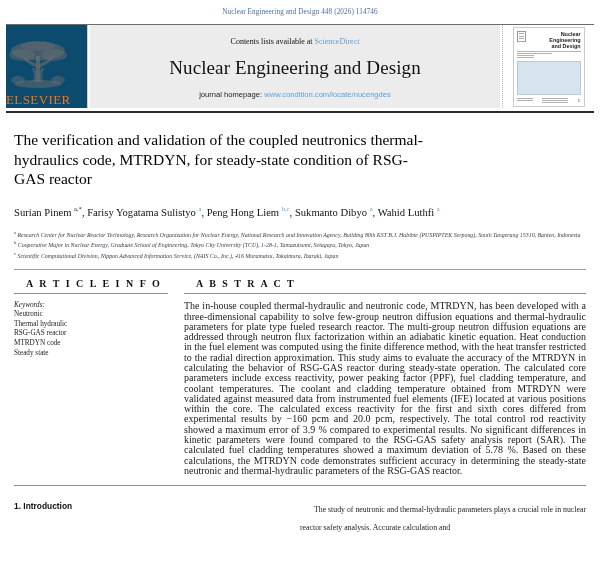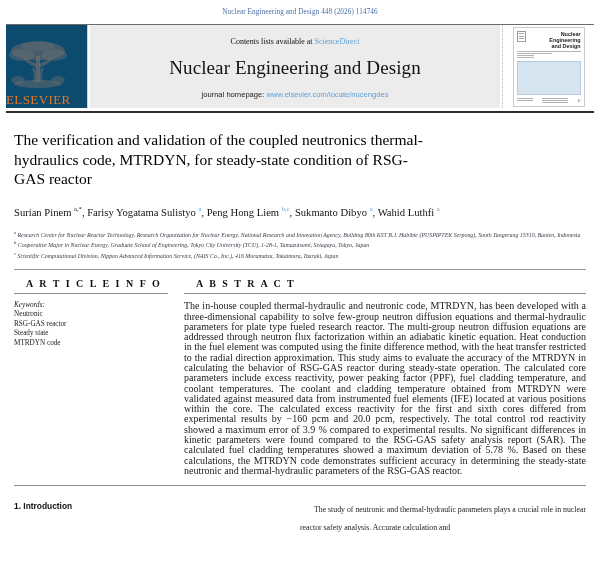--- a/index.html
+++ b/index.html
@@ -250,21 +250,21 @@
       </svg>
       <div class="elsevier-word">ELSEVIER</div>
     </div>
 
     <div class="journal-cell">
       <div class="contents-line">
         <span>Contents lists available at </span><span class="sd-link">ScienceDirect</span>
       </div>
       <div class="journal-title">Nuclear Engineering and Design</div>
       <div class="homepage-line">
-        <span>journal homepage: </span><span class="hp-link">www.elsevier.com/locate/nucengdes</span>
+        <span>journal homepage: </span><span class="hp-link">www.condition.com/locate/nucengdes</span>
       </div>
     </div>
 
     <div class="cover-cell">
       <div class="cover-thumb">
         <div class="cv-toprow">
           <div class="cv-badge">
               <i></i>
               <i></i>
               <i></i>
@@ -312,23 +312,24 @@
 
     <div class="section-rule"></div>
 
     <div class="cols">
       <div class="col-info">
         <div class="col-head">A R T I C L E  I N F O</div>
         <div class="head-rule"></div>
         <div class="kw-label">Keywords:</div>
         <div class="kw">
             <div>Neutronic</div>
+            <div>Thermal hydraulic</div>
             <div>RSG-GAS reactor</div>
+            <div>MTRDYN code</div>
             <div>Steady state</div>
-            <div>MTRDYN code</div>
           </div>
       </div>
 
       <div class="col-abs">
         <div class="col-head">A B S T R A C T</div>
         <div class="head-rule"></div>
         <div class="abstract-text">The in-house coupled thermal-hydraulic and neutronic code, MTRDYN, has been developed with a three-dimensional capability to solve few-group neutron diffusion equations and thermal-hydraulic parameters for plate type fueled research reactor. The multi-group neutron diffusion equations are addressed through neutron flux factorization within an adiabatic kinetic equation. Heat conduction in the fuel element was computed using the finite difference method, with the heat transfer restricted to the radial direction approximation. This study aims to evaluate the accuracy of the MTRDYN in calculating the behavior of RSG-GAS reactor during steady-state operation. The calculated core parameters include excess reactivity, power peaking factor (PPF), fuel cladding temperature, and coolant temperatures. The coolant and cladding temperature obtained from MTRDYN were validated against measured data from instrumented fuel elements (IFE) located at various positions within the core. The calculated excess reactivity for the first and sixth cores differed from experimental results by −160 pcm and 20.0 pcm, respectively. The total control rod reactivity showed a maximum error of 3.9 % compared to experimental results. No significant differences in kinetic parameters were found compared to the RSG-GAS safety analysis report (SAR). The calculated fuel cladding temperatures showed a maximum deviation of 5.78 %. Based on these calculations, the MTRDYN code demonstrates sufficient accuracy in determining the steady-state neutronic and thermal-hydraulic parameters of the RSG-GAS reactor.</div>
       </div>
     </div>
   </div>

